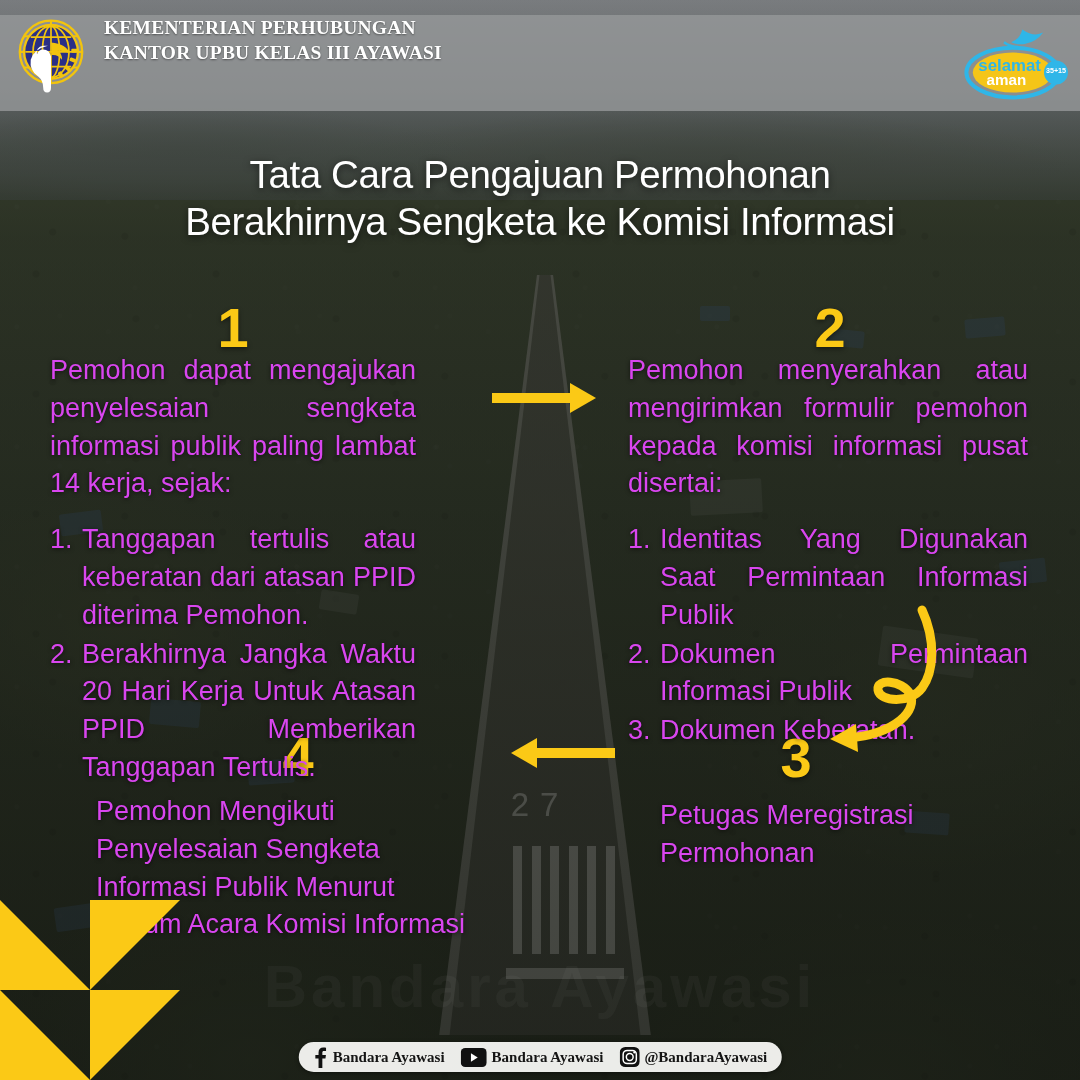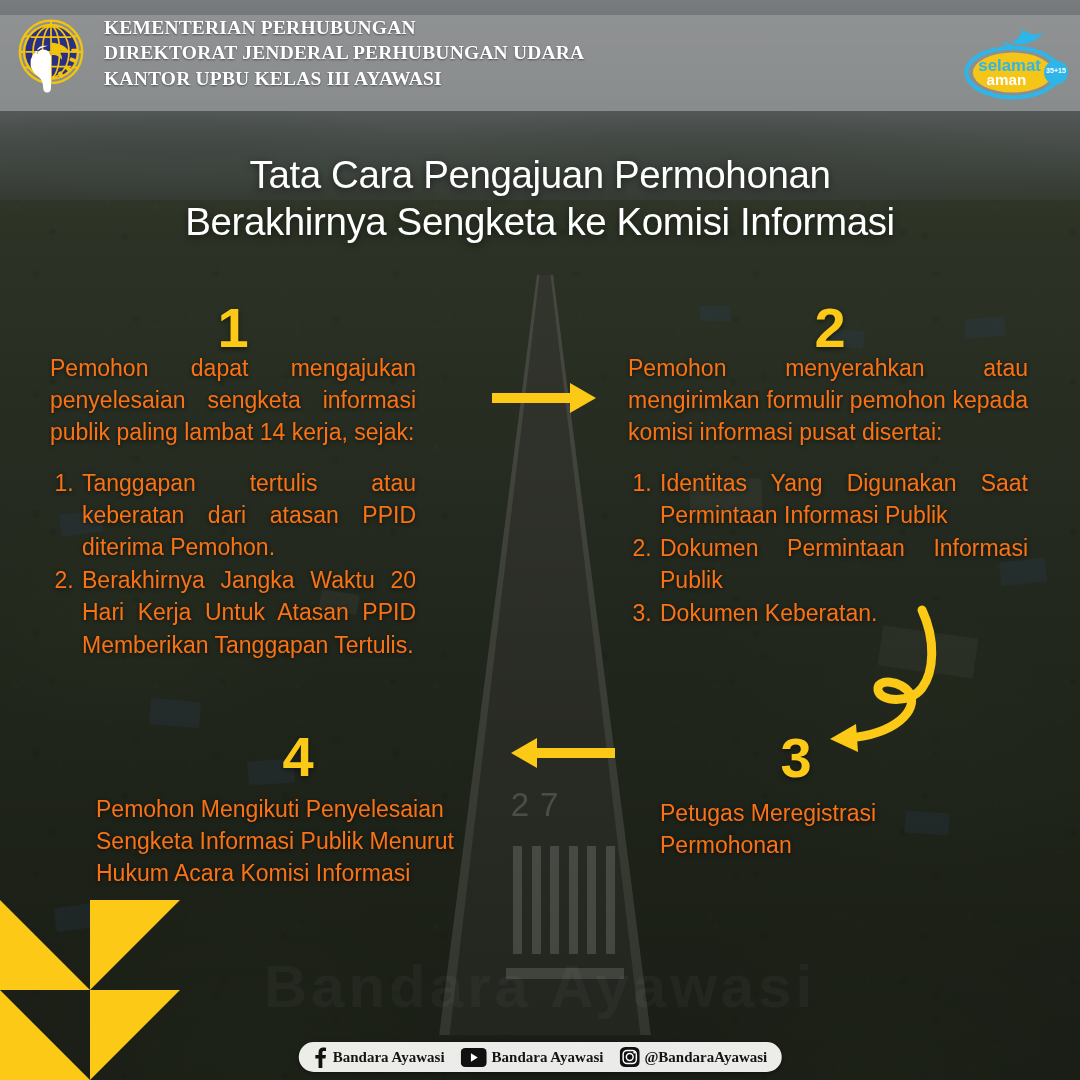--- a/index.html
+++ b/index.html
@@ -139,21 +139,21 @@
     text-shadow: 0 2px 7px rgba(0,0,0,.55);
   }
 
   
   .stepnum {
     position: absolute; color: #FBC916; font-weight: 700;
     font-size: 56px; line-height: 1; text-align: center; width: 120px;
     text-shadow: 0 2px 5px rgba(0,0,0,.45);
   }
   .steptext {
-    position: absolute; color: #f97316; font-size: 23px; line-height: 1.40;
+    position: absolute; color: #d946ef; font-size: 27px; line-height: 1.40;
     text-shadow: 0 1px 4px rgba(0,0,0,.65);
   }
   .steptext.j { text-align: justify; text-align-last: left; }
   .steptext.c { }
 
   ol.sublist {
     margin: 18px 0 0 0; padding-left: 30px;
   }
   ol.sublist li {
     margin-top: 1px; text-align: justify; text-align-last: left;
@@ -271,21 +271,20 @@
       <g fill="#F2C40E">
         <rect x="76" y="42" width="8" height="5" rx="1.5"></rect>
         <rect x="74" y="54" width="8" height="5" rx="1.5" transform="rotate(22 78 56)"></rect>
         <rect x="68" y="65" width="8" height="5" rx="1.5" transform="rotate(42 72 67)"></rect>
         <rect x="59" y="73" width="8" height="5" rx="1.5" transform="rotate(62 63 75)"></rect>
       </g>
     </svg>
 
     <div class="header-text">
       <div>KEMENTERIAN PERHUBUNGAN</div>
-      <div>DIREKTORAT JENDERAL PERHUBUNGAN UDARA</div>
       <div>KANTOR UPBU KELAS III AYAWASI</div>
     </div>
 
     <svg class="logo-selamat" viewBox="0 0 140 105">
       <ellipse cx="66" cy="62" rx="58" ry="31" fill="none" stroke="#2FB6E8" stroke-width="5"></ellipse>
       <ellipse cx="66" cy="62" rx="50" ry="25" fill="#F5C518"></ellipse>
       <path d="M78 8 q14 10 26 4 q-9 12 -22 14 q-10 2 -18 -2 q10 -3 14 -16 z" fill="#2FB6E8"></path>
       <path d="M55 24 q8 6 18 6" stroke="#2FB6E8" stroke-width="3" fill="none"></path>
       <text x="62" y="60" font-family="Liberation Sans, sans-serif" font-size="21" font-weight="700" fill="#2FB6E8" text-anchor="middle">selamat</text>
       <text x="58" y="77" font-family="Liberation Sans, sans-serif" font-size="19" font-weight="700" fill="#FFFFFF" text-anchor="middle">aman</text>

